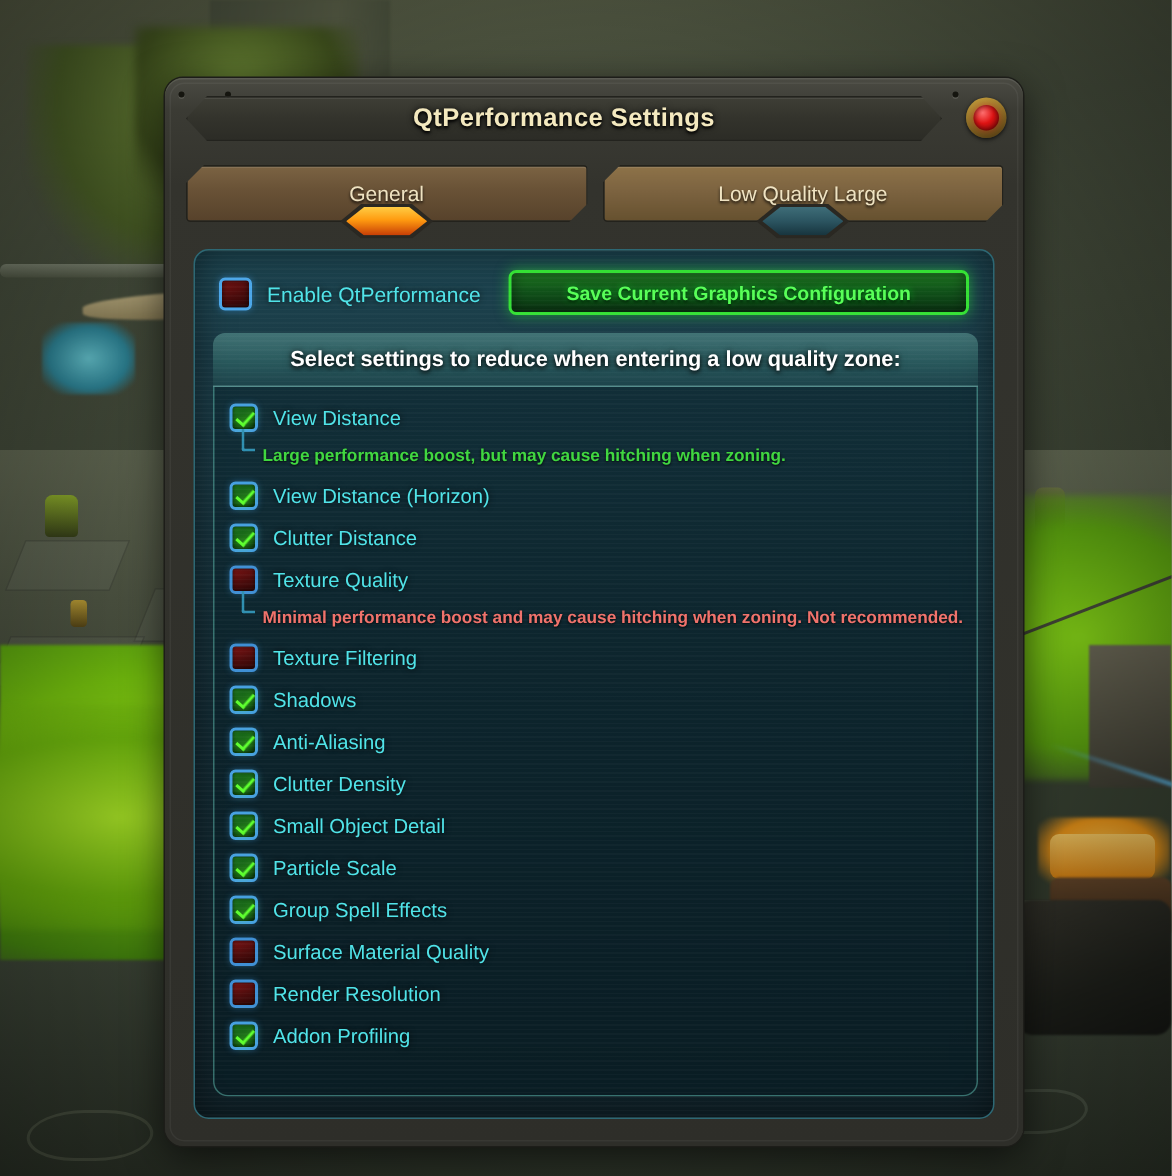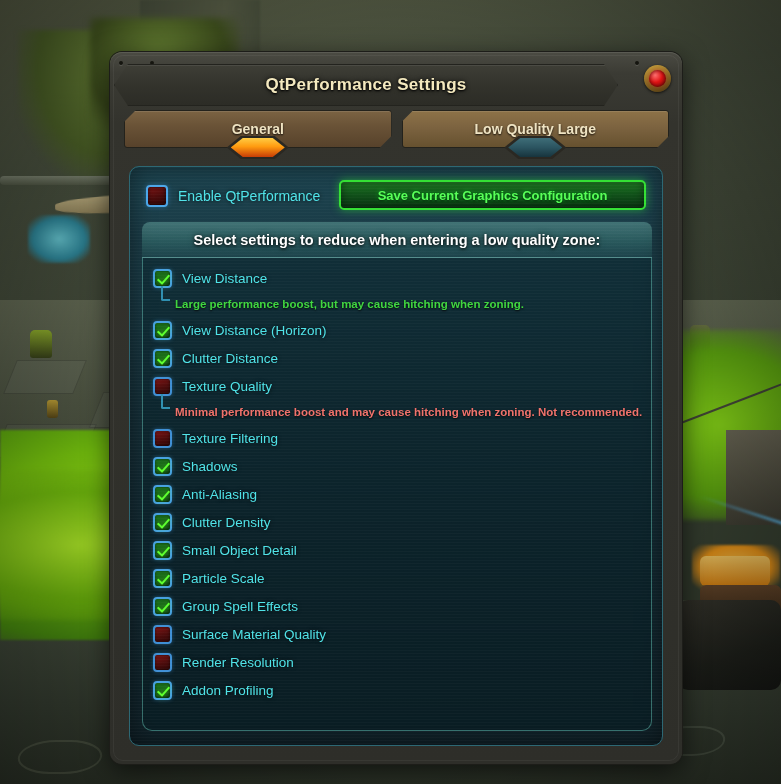--- a/index.html
+++ b/index.html
@@ -186,22 +186,22 @@
   }
   .frame-rivet {
     position:absolute; width:4px; height:4px;
     border-radius:50%;
     background:#15150f;
     box-shadow:0 1px 0 rgba(255,255,255,.12);
   }
 
   
   #titlebar {
-    position:absolute; left:4px; top:12px;
-    width:504px; height:42px;text-decoration:underline;
+    position:absolute; left:14px; top:12px;
+    width:504px; height:30px;text-decoration:underline;
   }
   .title-plate {
     position:absolute; inset:0;
     background:linear-gradient(180deg,#3e3e36,#33332c 50%,#2c2c26);
     border:1px solid #23231e;
     border-radius:4px;
     clip-path:polygon(14px 0, calc(100% - 14px) 0, 100% 50%, calc(100% - 14px) 100%, 14px 100%, 0 50%);
     box-shadow:inset 0 1px 0 rgba(255,255,255,.07);
   }
   #title-text {
@@ -247,21 +247,21 @@
   }
   .tab.active .tab-plate {
     background:linear-gradient(180deg,#7b6343 0%, #6a5337 40%, #57422b 100%);
   }
   .tab.inactive .tab-plate {
     background:linear-gradient(180deg,#8d7248 0%, #7c6340 45%, #66512f 100%);
   }
   .tab-label {
     position:absolute; inset:0;
     display:flex; align-items:center; justify-content:center;
-    font-size:14px; font-weight:bold;
+    font-size:14px; font-weight:normal;
     color:#efe3c2;
     text-shadow:0 1px 2px rgba(0,0,0,.85);
   }
   .tab-gem {
     position:absolute; left:50%; bottom:-9px;
     transform:translateX(-50%);
     width:54px; height:19px;
     clip-path:polygon(12px 0, calc(100% - 12px) 0, 100% 50%, calc(100% - 12px) 100%, 12px 100%, 0 50%);
   }
   .tab.active .tab-gem {

